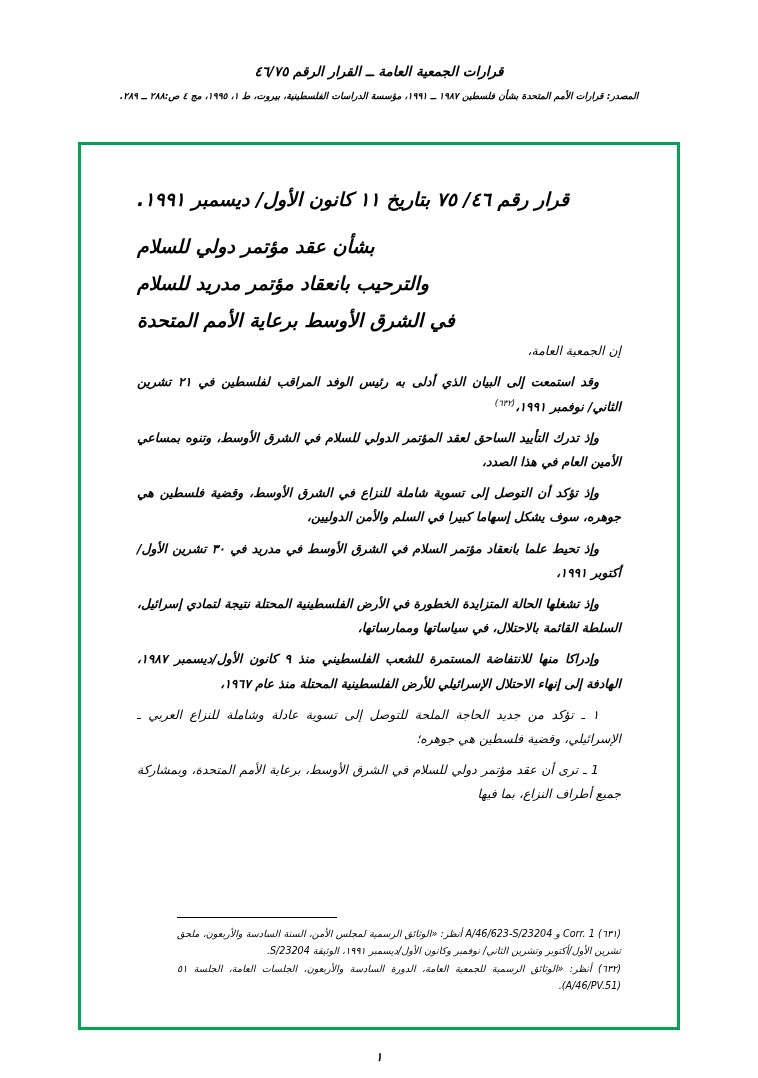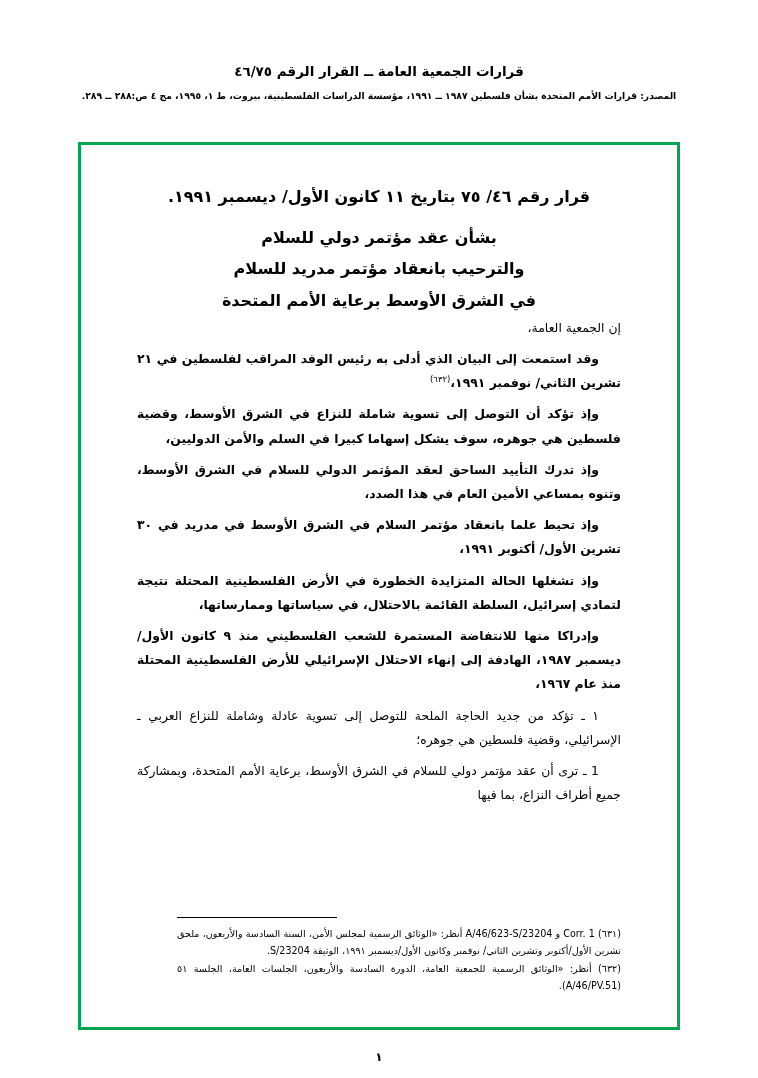--- a/index.html
+++ b/index.html
@@ -13,20 +13,21 @@
     font-family: "DejaVu Sans", "Liberation Sans", sans-serif;
     color: #000000;
     position: relative;
     overflow: hidden;
   }
   .page {
     width: 758px;
     height: 1046px;
     position: relative;
     box-sizing: border-box;
+    font-style: italic;
   }
   .doc-header {
     text-align: center;
     padding-top: 62px;
   }
   .doc-header .title {
     font-size: 13.5px;
     font-weight: bold;
     letter-spacing: 0px;
     line-height: 1.4;
@@ -46,22 +47,22 @@
     border: 3px solid #00a651;
     box-sizing: border-box;
   }
   .frame-inner {
     padding: 36px 56px 0 56px;
     box-sizing: border-box;
     height: 100%;
     position: relative;
   }
   .res-head {
-    text-align: center;
-    font-size: 16px;
+    text-align: left;
+    font-size: 19px;
     font-weight: bold;
     line-height: 1.95;
   }
   .res-head .line1 {
     margin-bottom: 10px;
   }
   .body-text {
     font-size: 12.4px;
     line-height: 1.95;
     text-align: justify;
@@ -139,24 +140,24 @@
       </div>
 
       <div class="body-text">
         <div class="para noindent">
           <span>إن الجمعية العامة،</span>
         </div>
         <div class="para">
           <b>وقد استمعت إلى البيان الذي أدلى به رئيس الوفد المراقب لفلسطين في ٢١ تشرين الثاني/ نوفمبر ١٩٩١،</b><span class="sup">(٦٣٢)</span>
         </div>
         <div class="para">
-          <b>وإذ تؤكد أن التوصل إلى تسوية شاملة للنزاع في الشرق الأوسط، وقضية فلسطين هي جوهره، سوف يشكل إسهاما كبيرا في السلم والأمن الدوليين،</b>
+          <b>وإذ تدرك التأييد الساحق لعقد المؤتمر الدولي للسلام في الشرق الأوسط، وتنوه بمساعي الأمين العام في هذا الصدد،</b>
         </div>
         <div class="para">
-          <b>وإذ تدرك التأييد الساحق لعقد المؤتمر الدولي للسلام في الشرق الأوسط، وتنوه بمساعي الأمين العام في هذا الصدد،</b>
+          <b>وإذ تؤكد أن التوصل إلى تسوية شاملة للنزاع في الشرق الأوسط، وقضية فلسطين هي جوهره، سوف يشكل إسهاما كبيرا في السلم والأمن الدوليين،</b>
         </div>
         <div class="para">
           <b>وإذ تحيط علما بانعقاد مؤتمر السلام في الشرق الأوسط في مدريد في ٣٠ تشرين الأول/ أكتوبر ١٩٩١،</b>
         </div>
         <div class="para">
           <b>وإذ تشغلها الحالة المتزايدة الخطورة في الأرض الفلسطينية المحتلة نتيجة لتمادي إسرائيل، السلطة القائمة بالاحتلال، في سياساتها وممارساتها،</b>
         </div>
         <div class="para">
           <b>وإدراكا منها للانتفاضة المستمرة للشعب الفلسطيني منذ ٩ كانون الأول/ديسمبر ١٩٨٧، الهادفة إلى إنهاء الاحتلال الإسرائيلي للأرض الفلسطينية المحتلة منذ عام ١٩٦٧،</b>
         </div>

